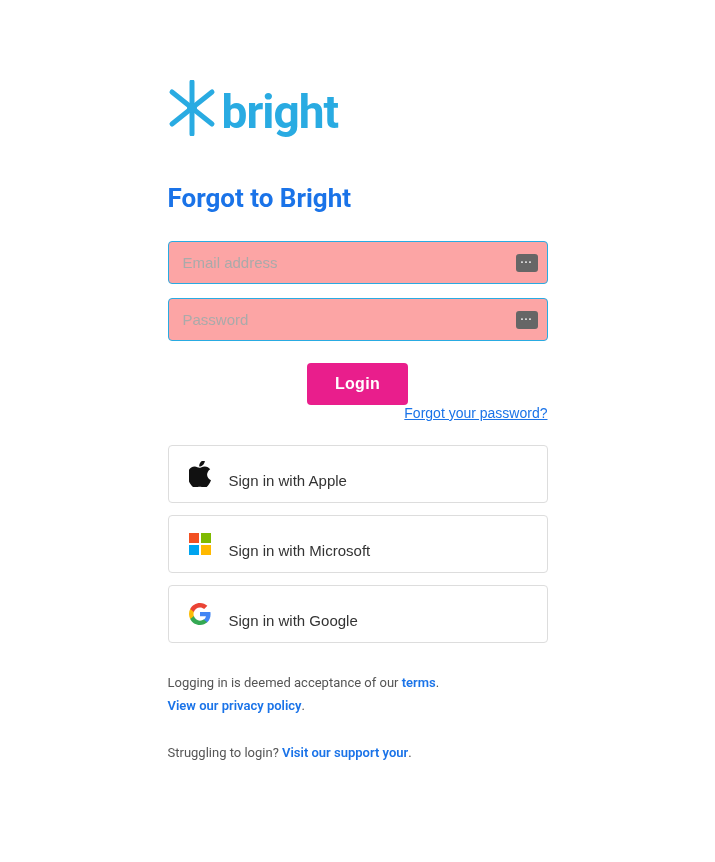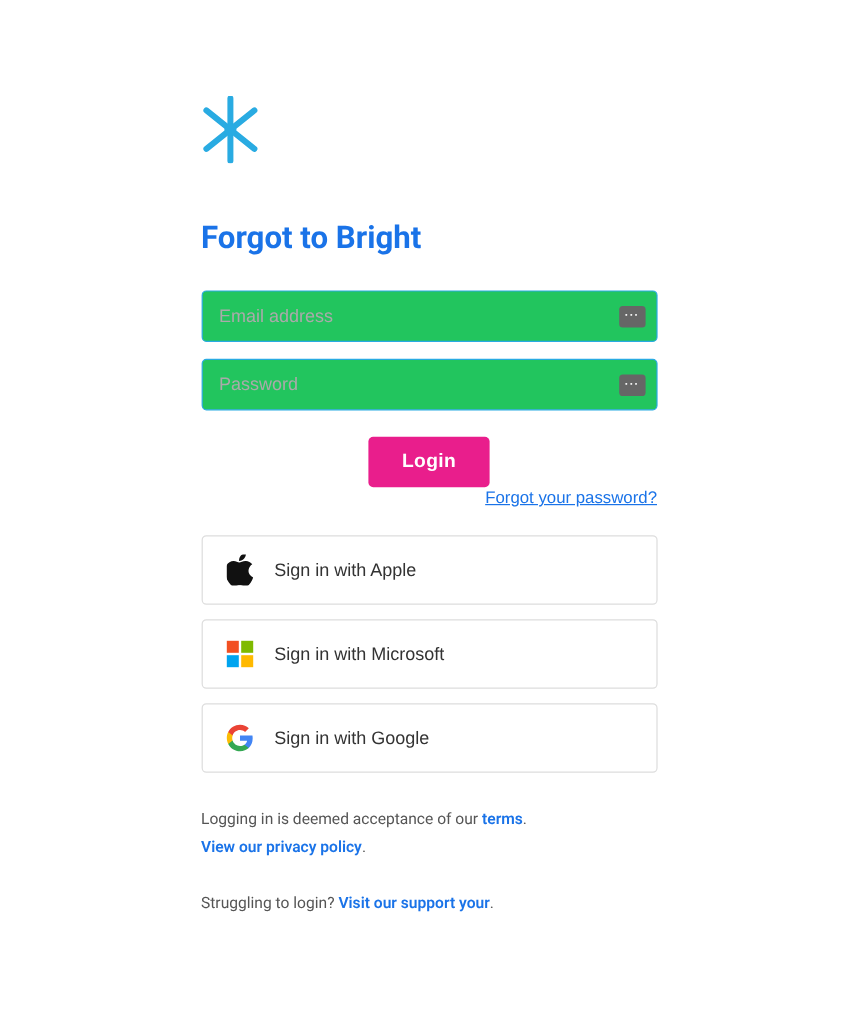--- a/index.html
+++ b/index.html
@@ -61,21 +61,21 @@
     }
 
     .input-field {
       width: 100%;
       padding: 12px 40px 12px 14px;
       border: 1.5px solid #29abe2;
       border-radius: 4px;
       font-size: 15px;
       color: #333;
       outline: none;
-      background: #22c55e;
+      background: #fca5a5;
     }
 
     .input-field::placeholder {
       color: #aaa;
     }
 
     .input-icon {
       position: absolute;
       right: 10px;
       top: 50%;
@@ -142,21 +142,21 @@
 
     .divider-text {
       padding: 0 12px;
       color: #888;
       font-size: 14px;
     }
 
     .social-button {
       width: 100%;
       display: flex;
-      align-items: center;
+      align-items: flex-end;
       padding: 13px 16px;
       border: 1.5px solid #ddd;
       border-radius: 4px;
       background: #fff;
       cursor: pointer;
       margin-bottom: 12px;
       font-size: 15px;
       color: #333;
     }
 
@@ -215,20 +215,21 @@
 
   <div class="logo-area">
     <div class="logo-icon">
       <svg width="48" height="56" viewBox="0 0 48 56" fill="none" xmlns="http://www.w3.org/2000/svg">
         <line x1="24" y1="2" x2="24" y2="54" stroke="#29abe2" stroke-width="5" stroke-linecap="round"></line>
         <line x1="4" y1="12" x2="44" y2="44" stroke="#29abe2" stroke-width="5" stroke-linecap="round"></line>
         <line x1="44" y1="12" x2="4" y2="44" stroke="#29abe2" stroke-width="5" stroke-linecap="round"></line>
         <circle cx="24" cy="28" r="5" fill="#29abe2"></circle>
       </svg>
     </div>
+    <span class="logo-text">bright</span>
   </div>
 
   <h1 class="page-title">Forgot to Bright</h1>
 
   <div class="input-wrapper">
     <input type="email" class="input-field" placeholder="Email address" style="">
     <div class="input-icon">
       <span>···</span>
     </div>
   </div>

